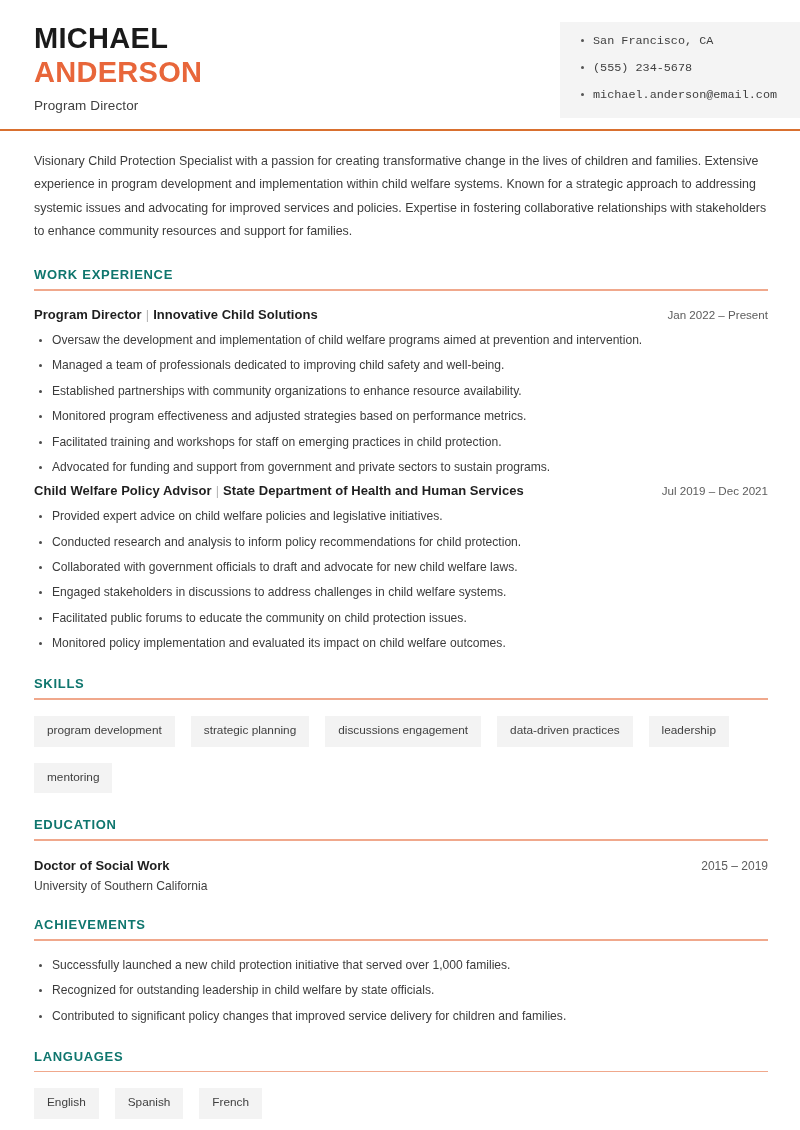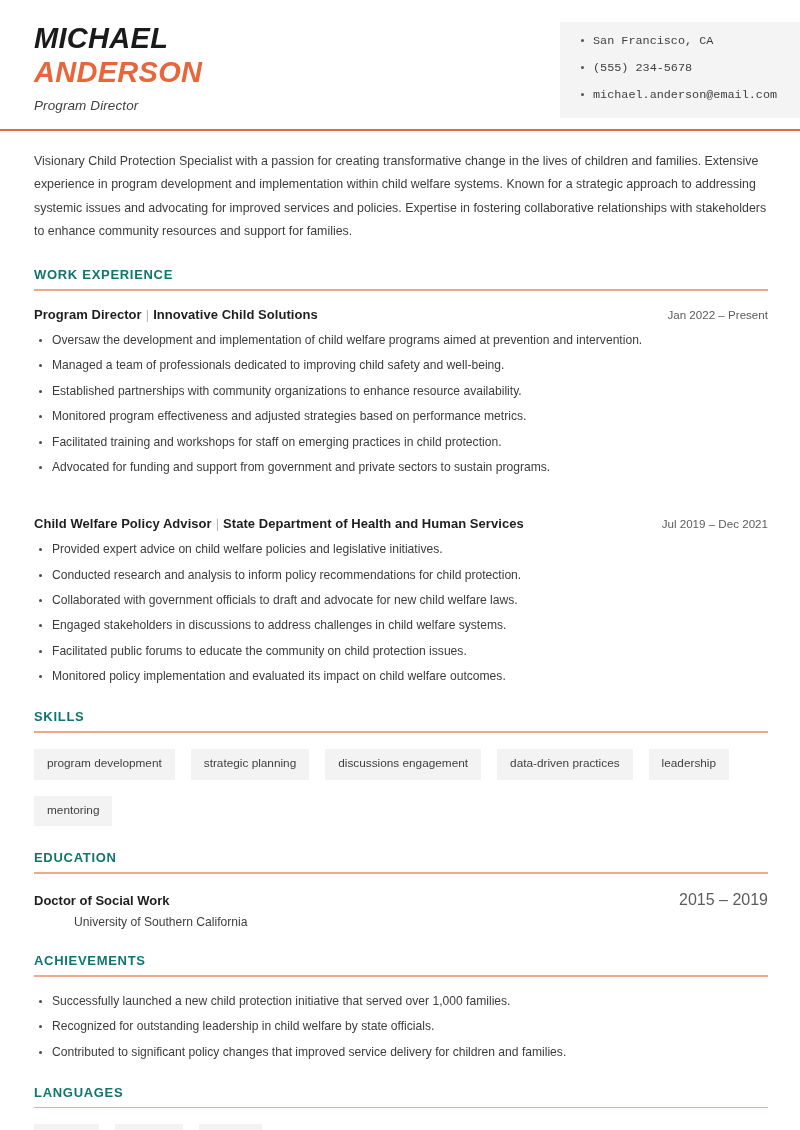--- a/index.html
+++ b/index.html
@@ -33,21 +33,20 @@
 
   .header-inner {
     display: flex;
     align-items: flex-start;
     justify-content: space-between;
     height: 131px;
   }
 
   .identity {
     padding: 22px 0 0 34px;
-    font-style: italic;
   }
 
   .name-line {
     font-size: 29px;
     font-weight: bold;
     letter-spacing: 0.3px;
     line-height: 1.16;
   }
 
   .name-first { color: #1a1a1a; }
@@ -126,21 +125,21 @@
   }
 
   .section-rule {
     margin-top: 7px;
     height: 1.6px;
     background: #F0A88C;
   }
 
   
   .entry { margin-top: 16px; }
-  .entry + .entry { margin-top: 40px; }
+  .entry + .entry { margin-top: 7px; }
 
   .entry-head {
     display: flex;
     align-items: baseline;
     justify-content: space-between;
   }
 
   .entry-heading {
     font-size: 13px;
     font-weight: bold;
@@ -212,30 +211,29 @@
     gap: 40px;
   }
 
   .edu-degree {
     font-size: 13px;
     font-weight: bold;
     color: #1f1f1f;
   }
 
   .edu-date {
-    font-size: 16px;
+    font-size: 12px;
     color: #5c5c5c;
     white-space: nowrap;
   }
 
   .edu-school {
     margin-top: 6px;
     font-size: 12.1px;
     color: #3f3f3f;
-    margin-left: 40px;
   }
 
   
   .ach-list { margin-top: 17px; }
 </style>
 </head>
 <body>
 
 <div class="page">
 

